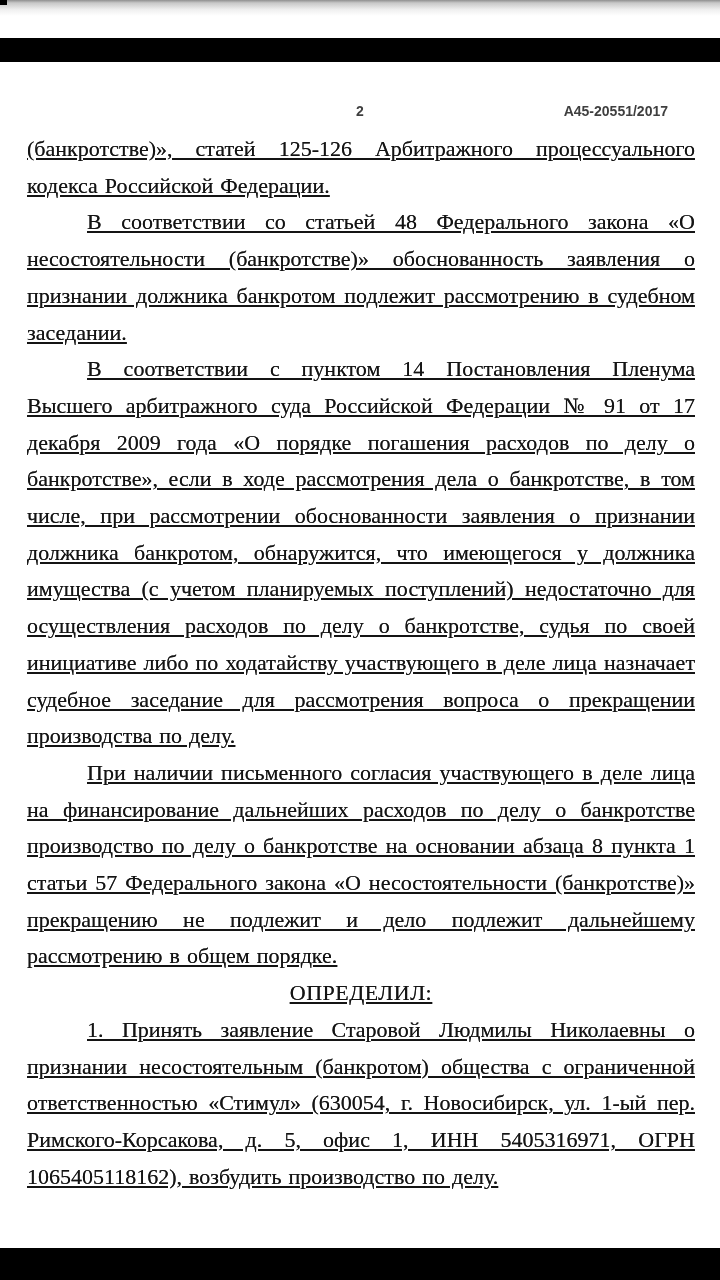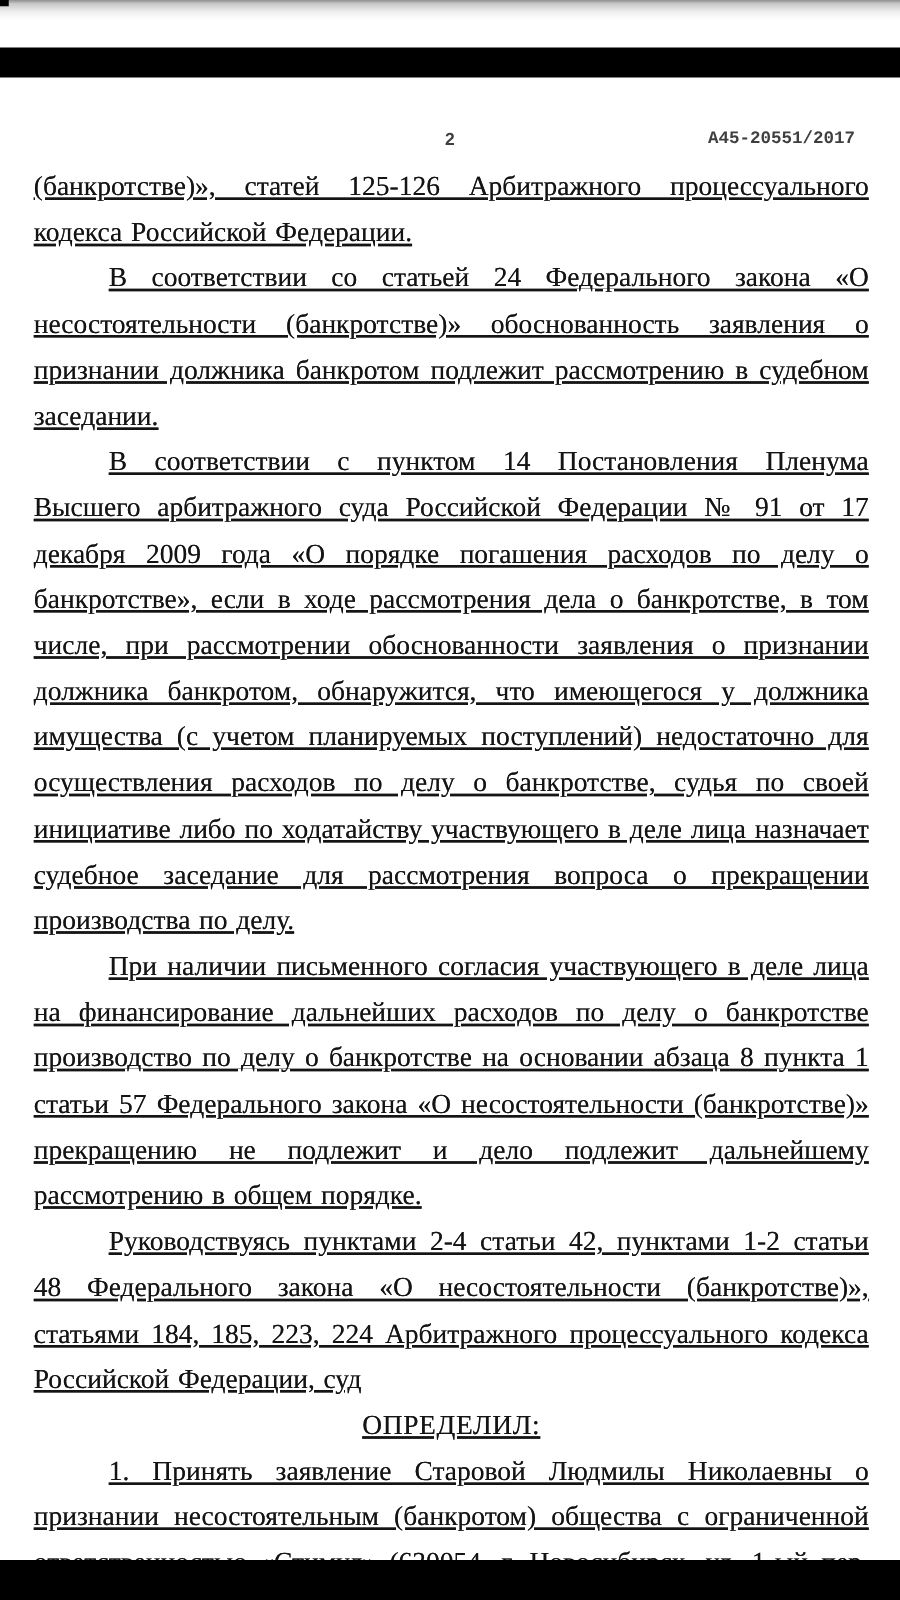--- a/index.html
+++ b/index.html
@@ -52,23 +52,22 @@
     color: #3f3f3f;
     z-index: 1;
   }
   .page-num {
     position: absolute;
     left: 0; right: 0;
     text-align: center;
   }
   .case-num {
     position: absolute;
-    right: 36px;
+    right: 52px;
     top: 0;
-    font-family: Liberation Mono, monospace;
   }
 
   
   .body-text {
     position: absolute;
     top: 131px; left: 27px;
     width: 668px;
     font-size: 22px;
     line-height: 36.7px;
     color: #141414;
@@ -100,24 +99,23 @@
 
   <div class="bar bar-top"></div>
 
   <div class="page-header">
     <span class="page-num">2</span>
     <span class="case-num">А45-20551/2017</span>
   </div>
 
   <div class="body-text">
     <p class="no-indent">(банкротстве)», статей 125-126 Арбитражного процессуального кодекса Российской Федерации.</p>
-    <p>В соответствии со статьей 24 Федерального закона «О несостоятельности (банкротстве)» обоснованность заявления о признании должника банкротом подлежит рассмотрению в судебном заседании.</p>
+    <p>В соответствии со статьей 48 Федерального закона «О несостоятельности (банкротстве)» обоснованность заявления о признании должника банкротом подлежит рассмотрению в судебном заседании.</p>
     <p>В соответствии с пунктом 14 Постановления Пленума Высшего арбитражного суда Российской Федерации № 91 от 17 декабря 2009 года «О порядке погашения расходов по делу о банкротстве», если в ходе рассмотрения дела о банкротстве, в том числе, при рассмотрении обоснованности заявления о признании должника банкротом, обнаружится, что имеющегося у должника имущества (с учетом планируемых поступлений) недостаточно для осуществления расходов по делу о банкротстве, судья по своей инициативе либо по ходатайству участвующего в деле лица назначает судебное заседание для рассмотрения вопроса о прекращении производства по делу.</p>
     <p>При наличии письменного согласия участвующего в деле лица на финансирование дальнейших расходов по делу о банкротстве производство по делу о банкротстве на основании абзаца 8 пункта 1 статьи 57 Федерального закона «О несостоятельности (банкротстве)» прекращению не подлежит и дело подлежит дальнейшему рассмотрению в общем порядке.</p>
-    <p>Руководствуясь пунктами 2-4 статьи 42, пунктами 1-2 статьи 48 Федерального закона «О несостоятельности (банкротстве)», статьями 184, 185, 223, 224 Арбитражного процессуального кодекса Российской Федерации, суд</p>
     <p class="heading">ОПРЕДЕЛИЛ:</p>
     <p>1. Принять заявление Старовой Людмилы Николаевны о признании несостоятельным (банкротом) общества с ограниченной ответственностью «Стимул» (630054, г. Новосибирск, ул. 1-ый пер. Римского-Корсакова, д. 5, офис 1, ИНН 5405316971, ОГРН 1065405118162), возбудить производство по делу.</p>
 
   </div>
 
   <div class="bar bar-bottom"></div>
 
 </div>
 
 </body></html>

